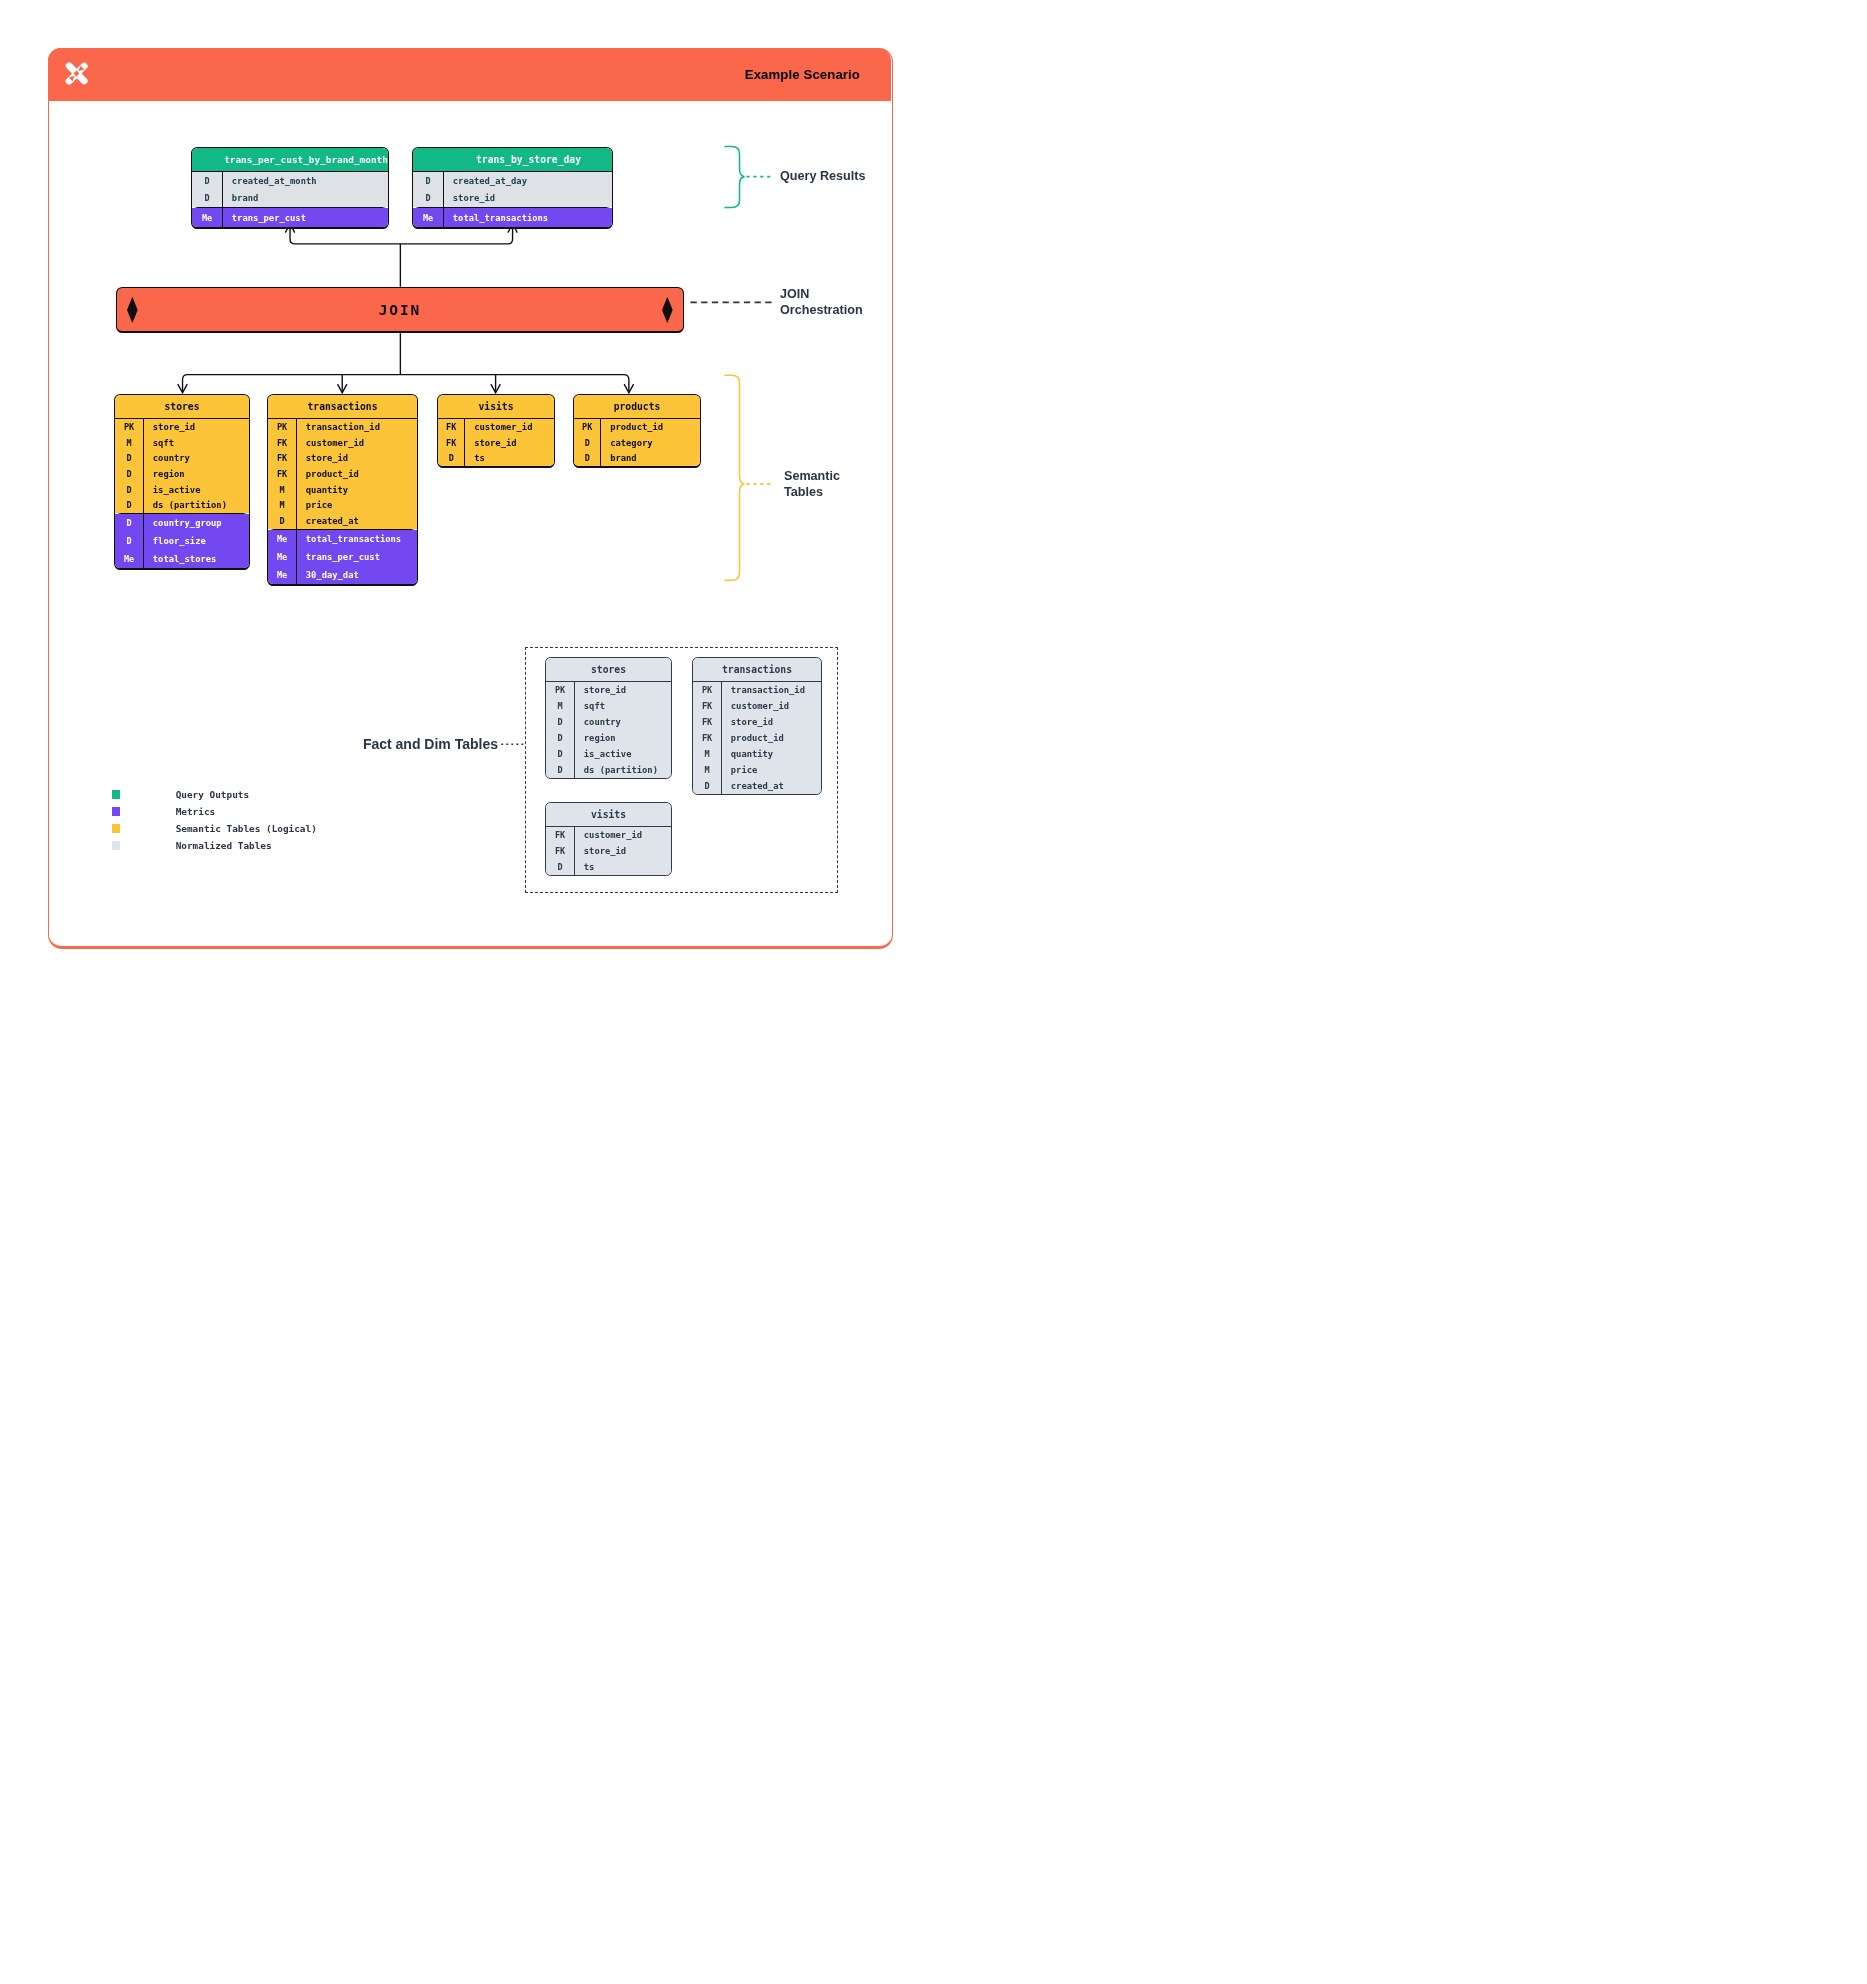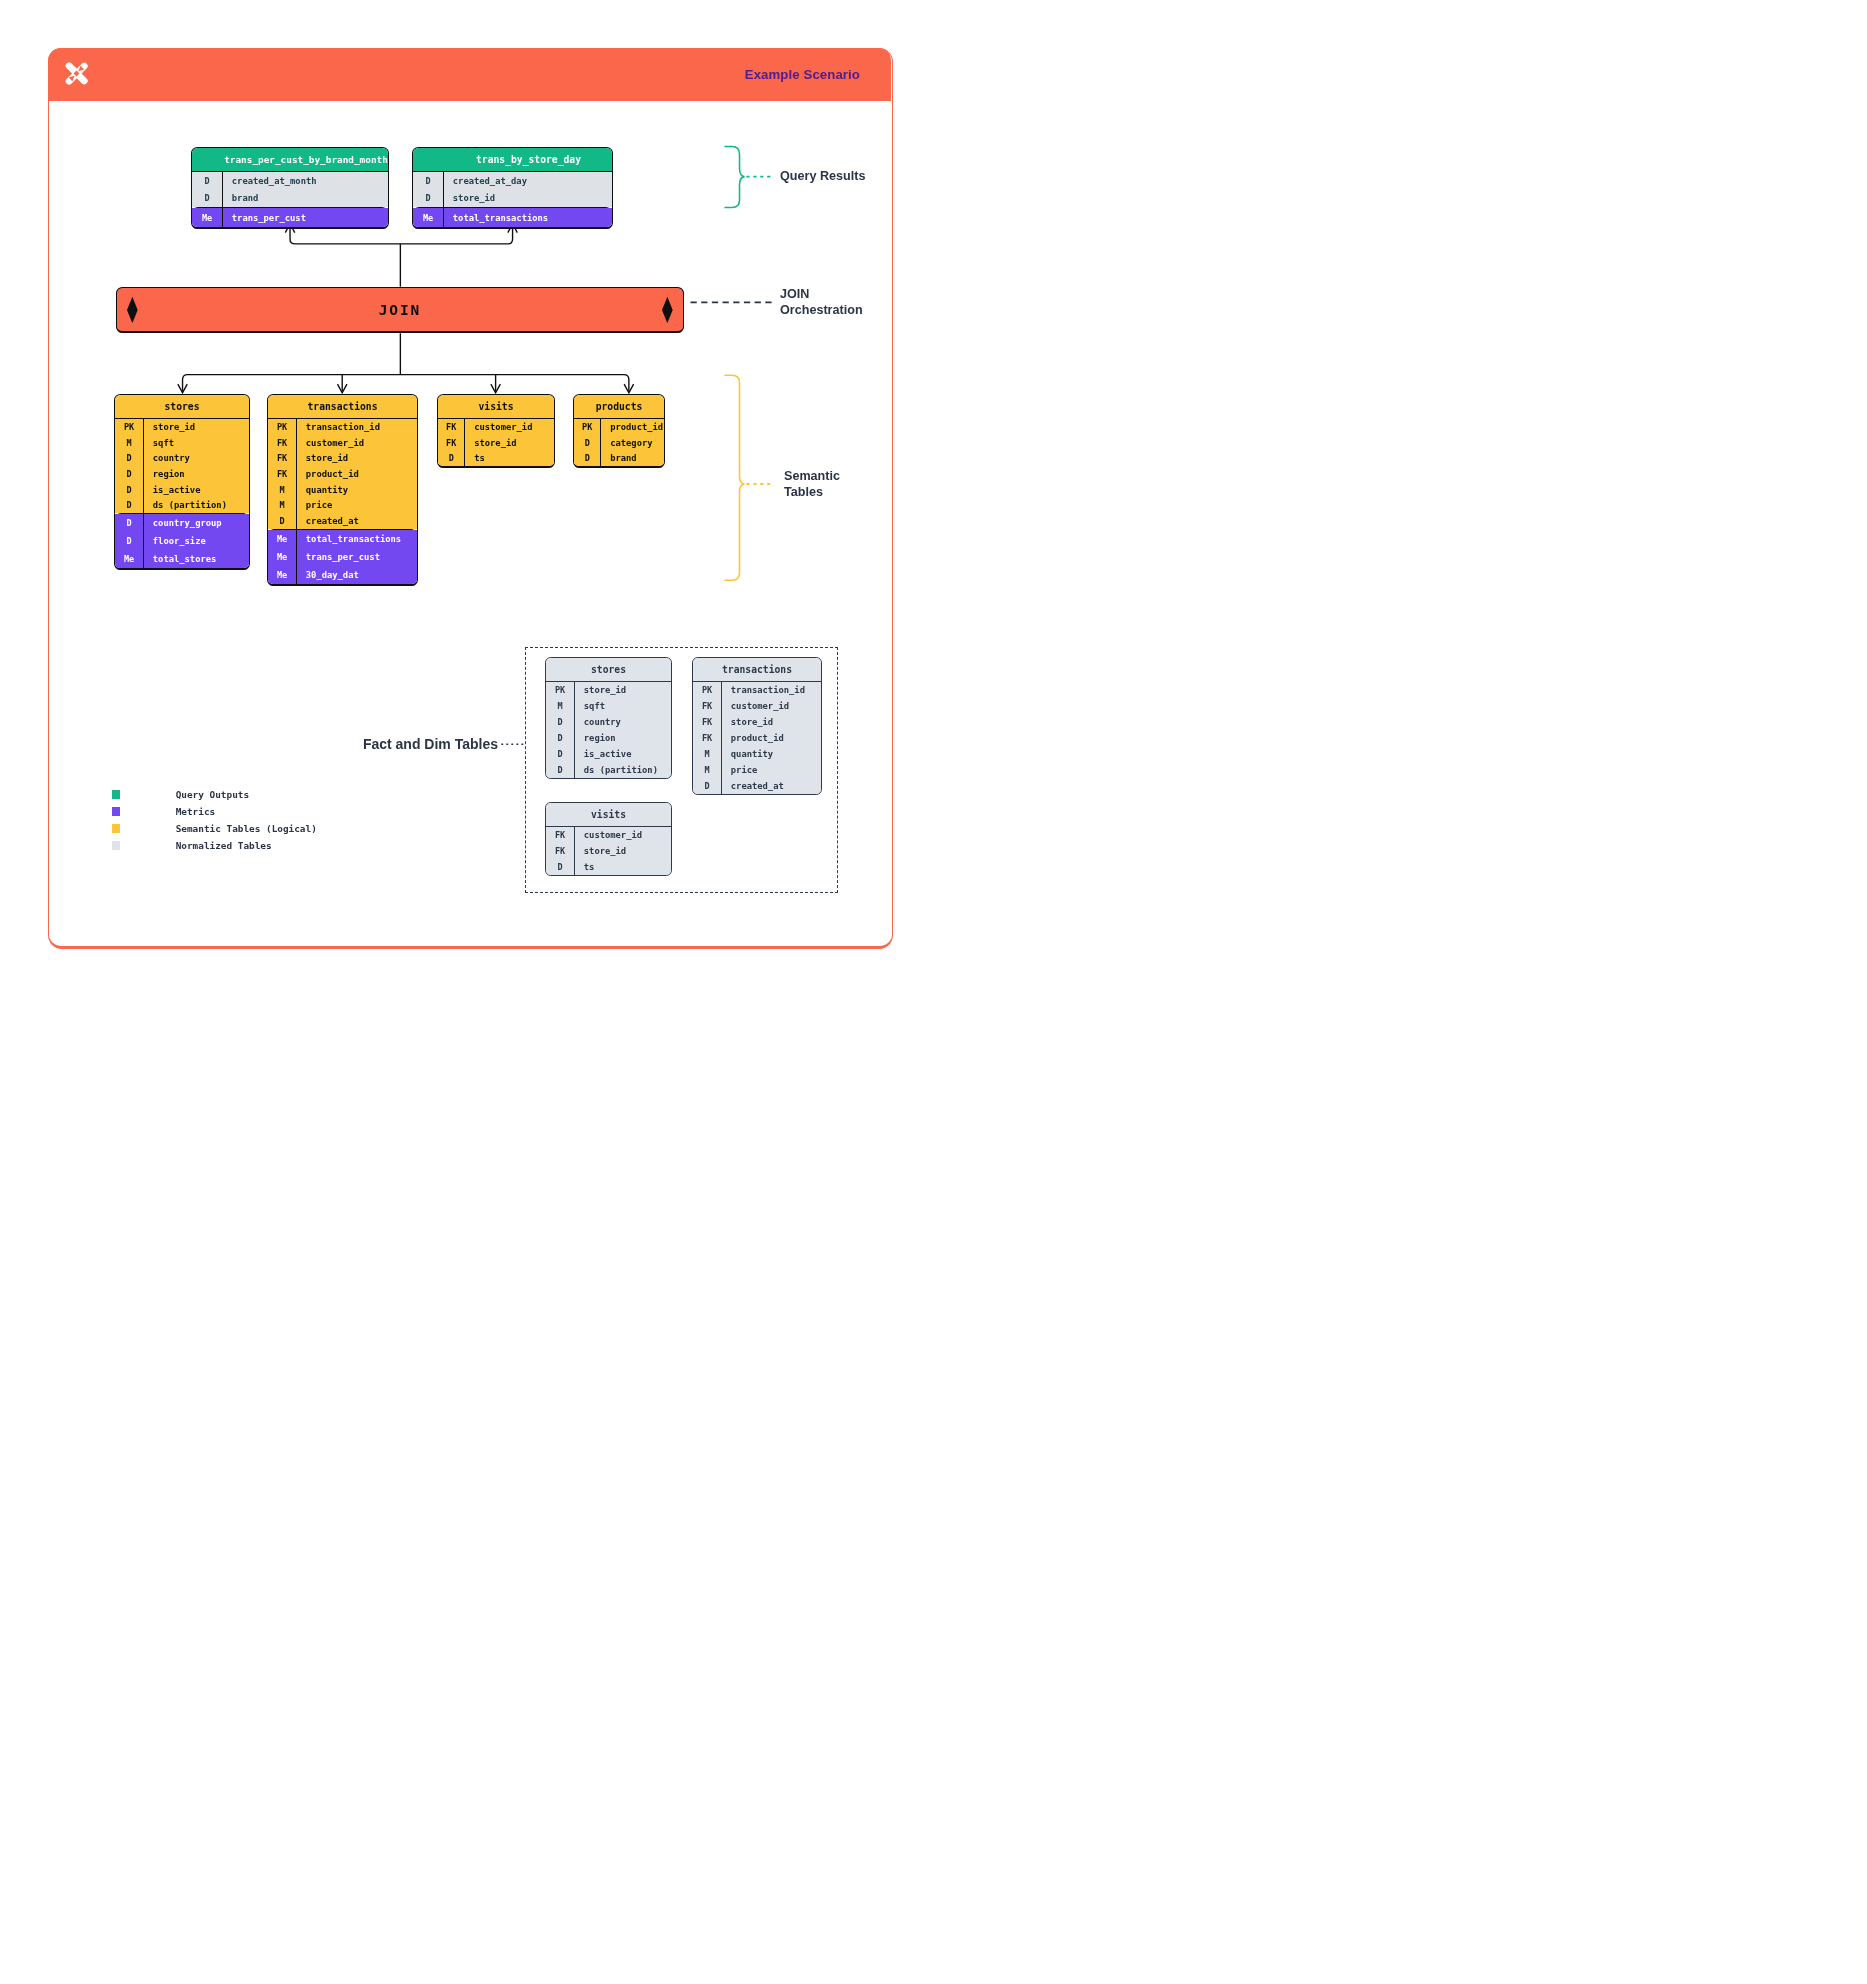--- a/index.html
+++ b/index.html
@@ -5,21 +5,21 @@
   html,body{margin:0;padding:0;background:#ffffff;}
   .stage{position:relative;width:934px;height:992px;background:#ffffff;overflow:hidden;
          font-family:"Liberation Sans", sans-serif;}
   
   .card{position:absolute;left:48px;top:48px;width:843px;height:897px;background:#ffffff;
         border:1.3px solid #fa674a;border-bottom-width:3.1px;border-radius:14px;}
   .cardHeader{position:absolute;left:48px;top:48px;width:843px;height:53px;background:#fa674a;
         border-radius:12.6px 12.6px 0 0;display:flex;align-items:center;}
   .logo{position:absolute;left:14px;top:11.3px;width:29px;height:29px;}
   .cardTitle{position:absolute;right:31px;top:0;height:53px;display:flex;align-items:center;
-        font-weight:bold;font-size:13.2px;color:#4c1d95;letter-spacing:0.1px;}
+        font-weight:bold;font-size:13.2px;color:#000000;letter-spacing:0.1px;}
   
   .tbl{position:absolute;border:1.6px solid #0f0f0f;border-bottom-width:2.5px;border-radius:6.3px;
        overflow:hidden;background:#fff;font-family:"DejaVu Sans Mono","Liberation Mono",monospace;
        font-weight:700;box-sizing:border-box;}
   .tbl .hdr{display:flex;align-items:center;justify-content:center;height:23px;font-size:9.7px;
        border-bottom:1.6px solid #0f0f0f;}
   .tbl .row{display:flex;align-items:stretch;}
   .tbl .key{flex:0 0 auto;display:flex;align-items:center;justify-content:center;
        border-right:1.6px solid #0f0f0f;font-size:8.5px;}
   .tbl .fld{flex:1 1 auto;display:flex;align-items:center;padding-left:8.8px;font-size:8.8px;}
@@ -257,21 +257,21 @@
           <div class="key">FK</div>
           <div class="fld">store_id</div>
         </div>
       <div class="row">
           <div class="key">D</div>
           <div class="fld">ts</div>
         </div>
     </div>
   </div>
 
-  <div class="tbl yellow vp" style="left:573px;top:394px;width:92px;">
+  <div class="tbl yellow vp" style="left:573px;top:394px;width:128px;">
     <div class="hdr">products</div>
     <div class="sec yel">
       <div class="row">
           <div class="key">PK</div>
           <div class="fld">product_id</div>
         </div>
       <div class="row">
           <div class="key">D</div>
           <div class="fld">category</div>
         </div>

